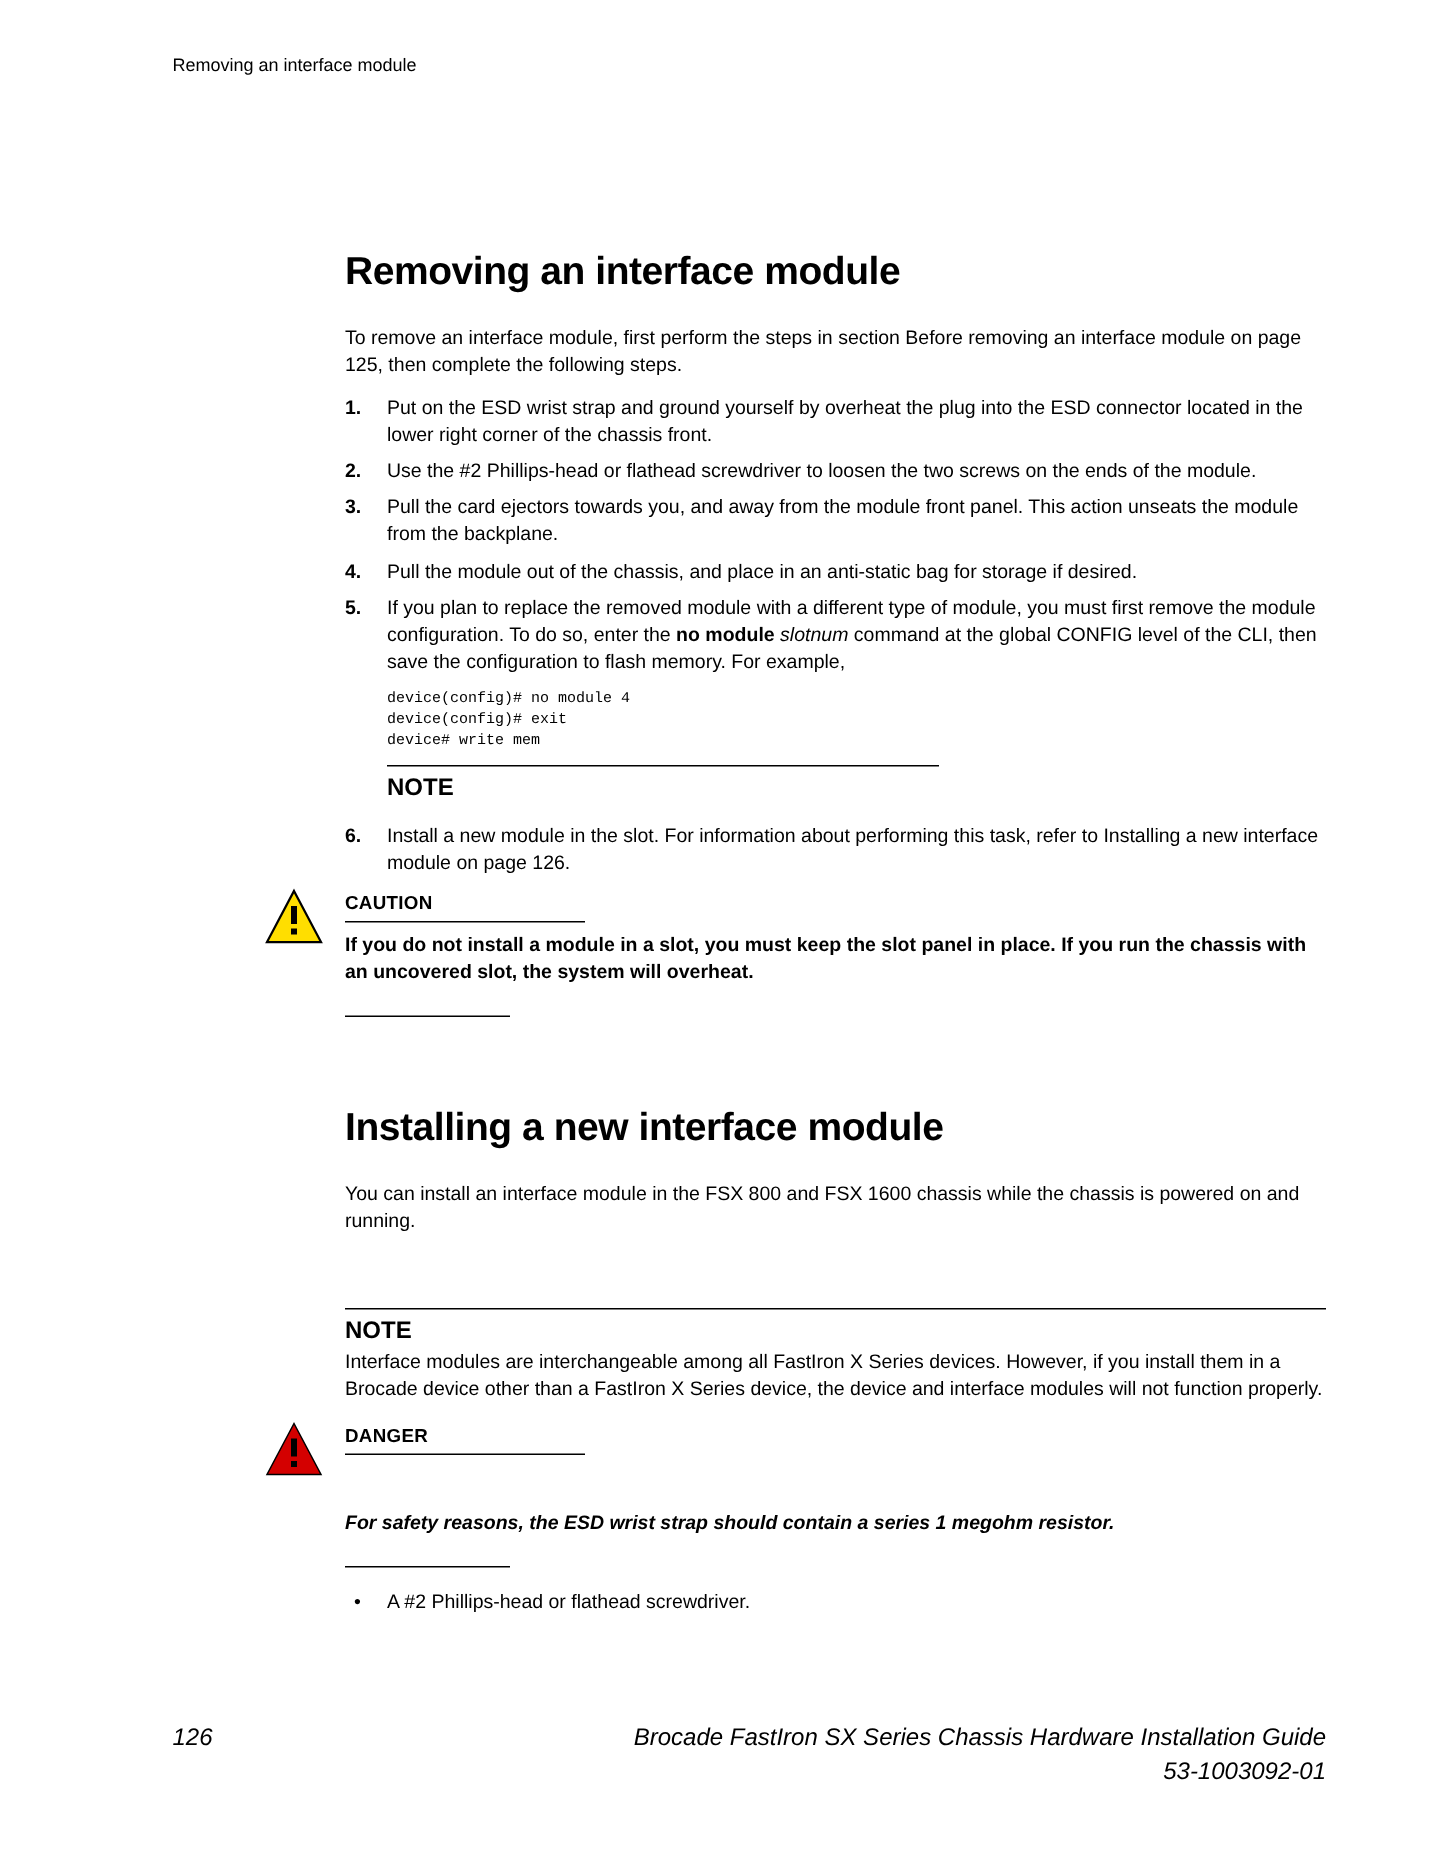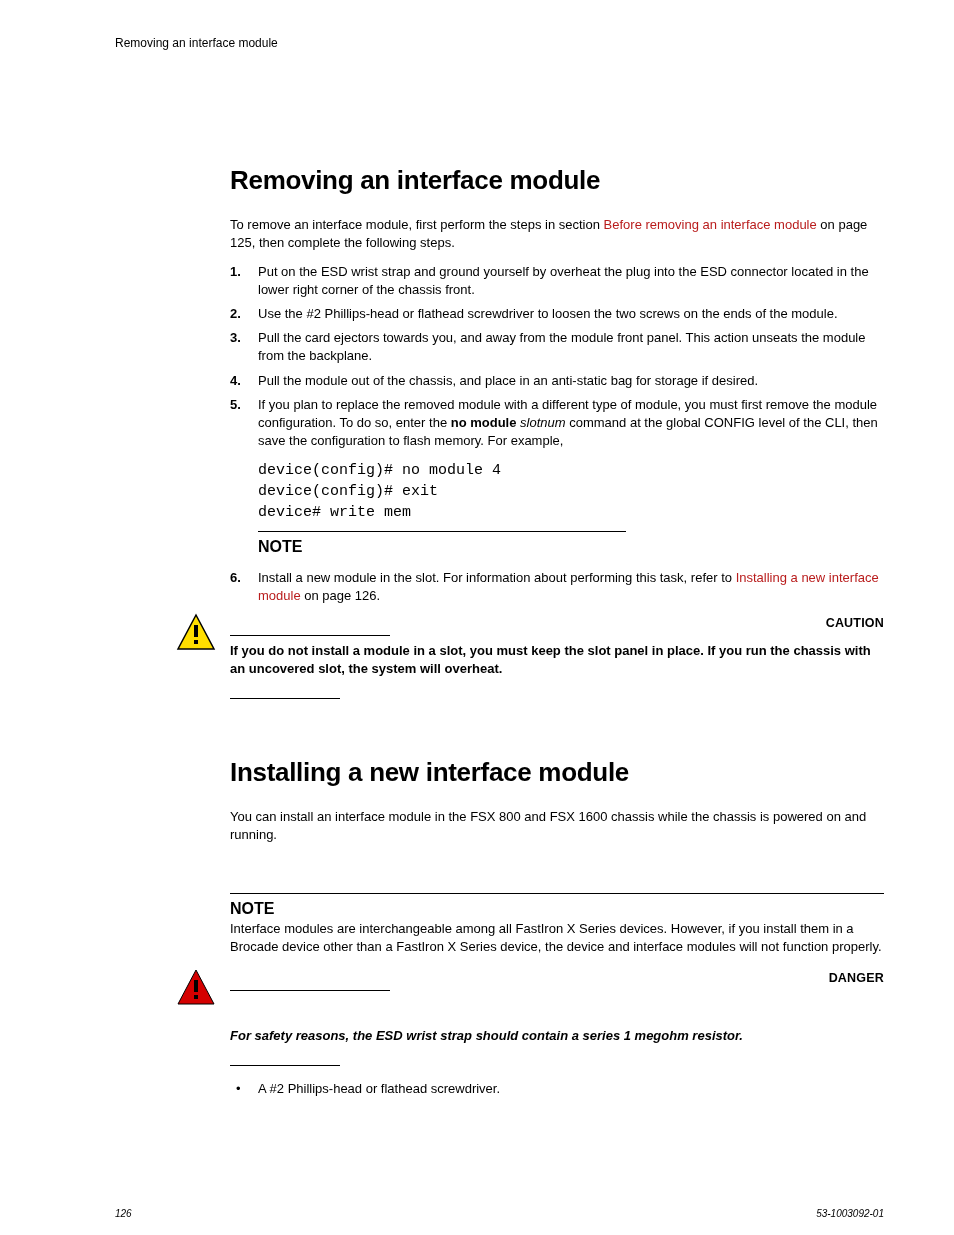--- a/index.html
+++ b/index.html
@@ -29,40 +29,40 @@
     margin-left: 115px;
   }
   h1 {
     font-family: "Arial Narrow", Arial, Helvetica, sans-serif;
     font-stretch: condensed;
     font-weight: bold;
     font-size: 26px;
     margin: 0 0 18px 0;
     letter-spacing: -0.3px;
   }
-  a.link { color: #b91c1c; text-decoration: none; }
+  a.link { color: #000000; text-decoration: none; }
   p { margin: 0 0 10px 0; }
   ol.steps {
     list-style: none;
     padding: 0;
     margin: 0 0 10px 0;
   }
   ol.steps > li {
     position: relative;
     padding-left: 28px;
     margin-bottom: 6px;
   }
   ol.steps > li > .num {
     position: absolute;
     left: 0;
     font-weight: bold;
   }
   pre {
     font-family: "Courier New", monospace;
-    font-size: 15px;
+    font-size: 10px;
     margin: 6px 0 0 28px;
     white-space: pre;
   }
   .rule-top {
     border-top: 1.5px solid #000;
     width: 368px;
     margin: 8px 0 4px 28px;
     height: 0;
   }
   .rule-top-full {
@@ -87,21 +87,20 @@
   .admonition .icon {
     flex: 0 0 40px;
     margin-top: -2px;
   }
   .admonition .body { flex: 1; }
   .caution-label {
     font-weight: bold;
     font-size: 12.5px;
     margin-bottom: 2px;
     letter-spacing:0.2px;
-    text-align:right;
   }
   .under-cd {
     border-top:1.5px solid #000;
     width: 160px;
     height:0;
     margin-top:1px;
     margin-bottom:6px;
   }
   .caution-text { font-weight: bold; }
   .danger-text { font-weight: bold; font-style: italic; margin-top: 36px; }
@@ -116,24 +115,24 @@
     padding-left: 28px;
     margin-bottom: 6px;
   }
   ul.bullet li::before {
     content: "•";
     position: absolute;
     left: 6px;
   }
   .footer {
     position: absolute;
-    bottom: 14px;
+    bottom: 42px;
     left: 115px;
     right: 70px;
-    font-size: 10px;
+    font-size: 16px;
     font-style: italic;
   }
   .footer .pn { float: left; font-weight:normal; }
   .footer .rt { text-align: right; }
   .section-gap { height: 55px; }
   .heading-rule { border-top: 1px solid #000; width: 110px; margin-top:20px; margin-bottom: 0;}
   .section2-gap { height: 30px;}
   .bold { font-weight: bold; }
   .ital { font-style: italic; }
 </style>
@@ -227,17 +226,18 @@
 
     <ul class="bullet">
       <li>A #2 Phillips-head or flathead screwdriver.</li>
     </ul>
 
   </div>
 
   <div class="footer">
     <span class="pn">126</span>
     <div class="rt">
+      <div>Brocade FastIron SX Series Chassis Hardware Installation Guide</div>
       <div>53-1003092-01</div>
     </div>
   </div>
 
 </div>
 
 </body></html>

